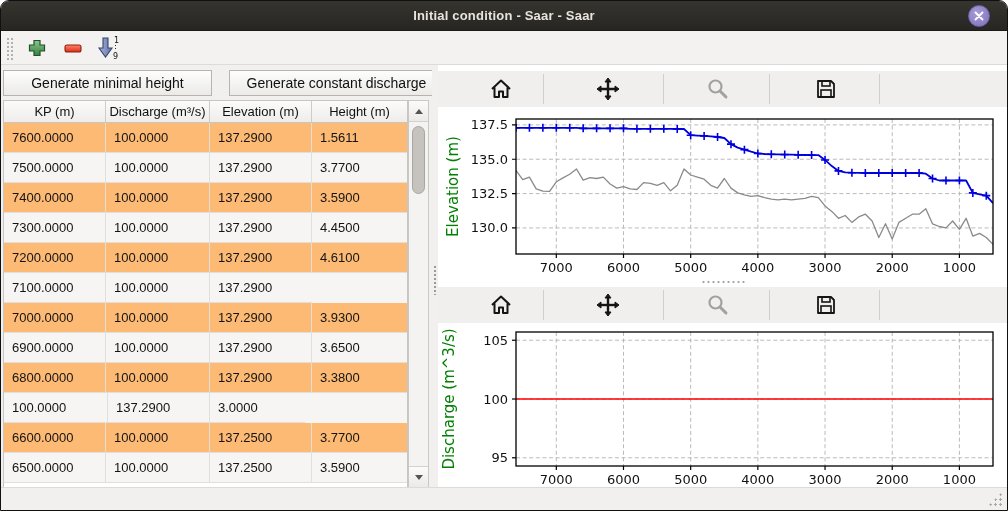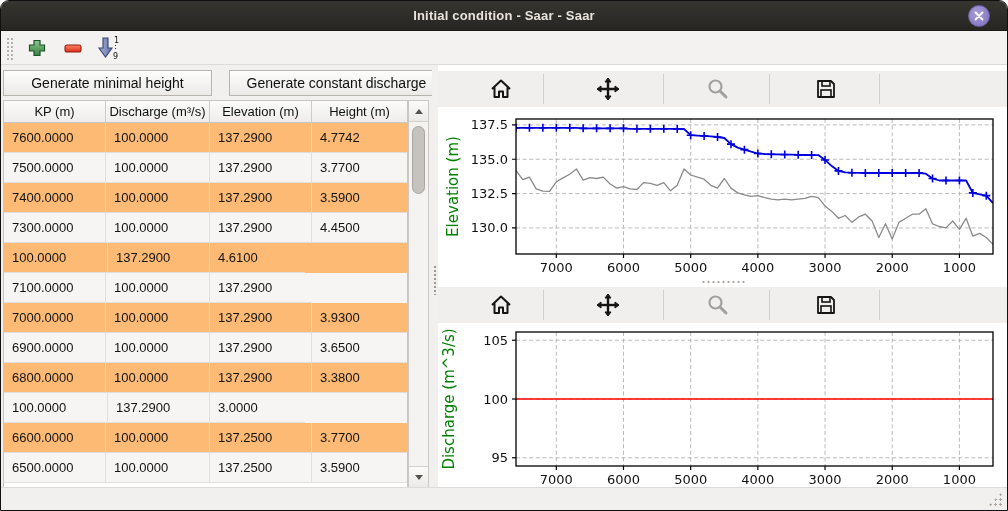--- a/index.html
+++ b/index.html
@@ -166,41 +166,42 @@
         <div class="th c1">Discharge (m³/s)</div>
         <div class="th c2">Elevation (m)</div>
         <div class="th c3">Height (m)</div>
       </div>
 
       <div class="tbl-body" id="tbl-body">
           <div class="row">
             <div class="td c0">7600.0000</div>
             <div class="td c1">100.0000</div>
             <div class="td c2">137.2900</div>
-            <div class="td c3">4.7742</div>
+            <div class="td c3">1.5611</div>
           </div>
           <div class="row">
             <div class="td c0">7500.0000</div>
             <div class="td c1">100.0000</div>
             <div class="td c2">137.2900</div>
             <div class="td c3">3.7700</div>
           </div>
           <div class="row">
             <div class="td c0">7400.0000</div>
             <div class="td c1">100.0000</div>
             <div class="td c2">137.2900</div>
             <div class="td c3">3.5900</div>
           </div>
           <div class="row">
             <div class="td c0">7300.0000</div>
             <div class="td c1">100.0000</div>
             <div class="td c2">137.2900</div>
             <div class="td c3">4.4500</div>
           </div>
           <div class="row">
+            <div class="td c0">7200.0000</div>
             <div class="td c1">100.0000</div>
             <div class="td c2">137.2900</div>
             <div class="td c3">4.6100</div>
           </div>
           <div class="row">
             <div class="td c0">7100.0000</div>
             <div class="td c1">100.0000</div>
             <div class="td c2">137.2900</div>
           </div>
           <div class="row">

